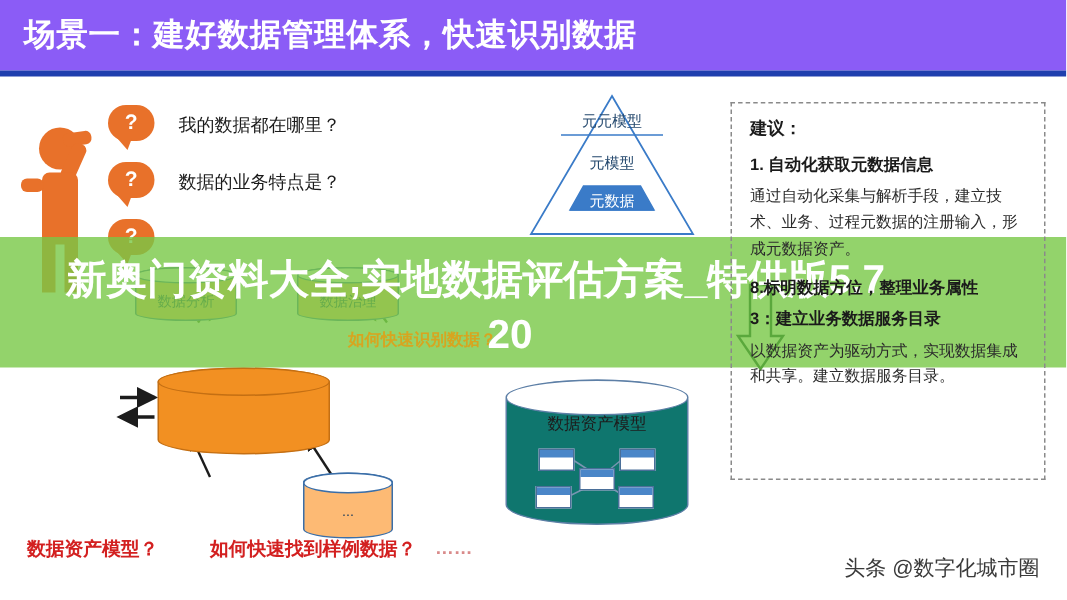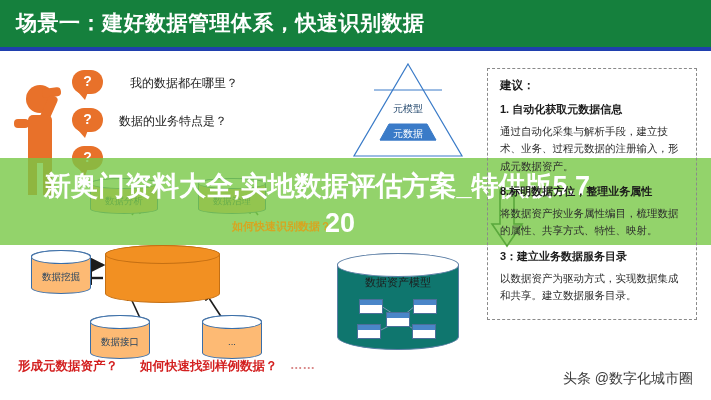--- a/index.html
+++ b/index.html
@@ -16,21 +16,21 @@
     height: 400px;
     overflow: hidden;
     background: #ffffff;
   }
 
   
   #header-banner {
     position: absolute;
     left: 0; top: 0;
     width: 711px; height: 47px;
-    background: #15803d;
+    background: #8b5cf6;
   }
   #header-title {
     position: absolute;
     left: 16px; top: 9px;
     font-size: 21px;
     font-weight: bold;
     color: #ffffff;
     letter-spacing: 0.5px;
     white-space: nowrap;
   }
@@ -330,38 +330,39 @@
     <div class="person-arm-right"></div>
     <div class="person-body"></div>
     <div class="person-arm-left"></div>
     <div class="person-leg-l"></div>
     <div class="person-leg-r"></div>
   </div>
 
   <div class="bubble" style="left:72px; top:70px;">
     <div class="bubble-q">?</div>
   </div>
-  <div class="q-text" style="left:130px; top:75px;">我的数据都在哪里？</div>
+  <div class="q-text" style="left:119px; top:75px;">我的数据都在哪里？</div>
 
   <div class="bubble" style="left:72px; top:108px;">
     <div class="bubble-q">?</div>
   </div>
   <div class="q-text" style="left:119px; top:113px;">数据的业务特点是？</div>
 
   <div class="bubble" style="left:72px; top:146px;">
     <div class="bubble-q">?</div>
   </div>
 
   <div id="pyramid">
     <svg width="112" height="96" viewBox="0 0 112 96">
       <polygon points="56,2 110,94 2,94" fill="#ffffff" stroke="#3a7bc8" stroke-width="1.2"></polygon>
       <polygon points="37,62 75,62 84,78 28,78" fill="#3a7bc8" stroke="#3a7bc8" stroke-width="1"></polygon>
       <line x1="22" y1="28" x2="90" y2="28" stroke="#3a7bc8" stroke-width="1"></line>
       <line x1="28" y1="78" x2="84" y2="78" stroke="#3a7bc8" stroke-width="1"></line>
     </svg>
+    <div class="pyr-label" style="top:12px;">元元模型</div>
     <div class="pyr-label" style="top:40px;">元模型</div>
     <div class="pyr-label" style="top:65px; color:#ffffff;">元数据</div>
   </div>
 
   <svg id="arrow-layer">
     <defs>
       <marker id="ah-green" markerWidth="7" markerHeight="7" refX="5" refY="3" orient="auto">
         <path d="M0,0 L6,3 L0,6 z" fill="#3f7a35"></path>
       </marker>
       <marker id="ah-dark" markerWidth="7" markerHeight="7" refX="5" refY="3" orient="auto">
@@ -383,33 +384,25 @@
 
   <div class="cyl" style="left:90px; top:178px; width:66px; height:34px;">
     <div class="cyl-top"></div>
     <div class="cyl-label">数据分析</div>
   </div>
   <div class="cyl" style="left:198px; top:178px; width:66px; height:34px;">
     <div class="cyl-top"></div>
     <div class="cyl-label">数据治理</div>
   </div>
 
-  <div class="cyl" style="left:31px; top:250px; width:58px; height:42px;">
-    <div class="cyl-top"></div>
-    <div class="cyl-label">数据挖掘</div>
-  </div>
 
   <div id="cyl-bigdata">
     <div class="cyl-top"></div>
   </div>
 
-  <div class="cyl" style="left:90px; top:315px; width:58px; height:42px;">
-    <div class="cyl-top"></div>
-    <div class="cyl-label">数据接口</div>
-  </div>
 
   <div class="cyl" style="left:202px; top:315px; width:58px; height:42px;">
     <div class="cyl-top"></div>
     <div class="cyl-label">...</div>
   </div>
 
   <div id="cyl-asset">
     <div class="cyl-top"></div>
     <div id="asset-label">数据资产模型</div>
     <svg width="120" height="95" viewBox="0 0 120 95" style="position:absolute;left:0;top:0;">
@@ -429,33 +422,32 @@
 
   <svg style="position:absolute; left:490px; top:188px; width:34px; height:62px;">
     <polygon points="10,2 24,2 24,36 32,36 17,58 2,36 10,36" fill="none" stroke="#5aa83c" stroke-width="1.6"></polygon>
   </svg>
 
   <div class="q-text" style="left:232px; top:219px; color:#d7a520; font-weight:bold; font-size:11px;">如何快速识别数据？</div>
 
   <div id="watermark-line1">新奥门资料大全,实地数据评估方案_特供版5.7</div>
   <div id="watermark-line2">20</div>
 
-  <div class="red-q" style="left:18px; top:358px;">形成元数据资产？</div>
+  <div class="red-q" style="left:18px; top:358px;">数据资产模型？</div>
   <div class="red-q" style="left:140px; top:358px;">如何快速找到样例数据？</div>
   <div class="red-q" style="left:290px; top:358px; color:#d98a8a;">……</div>
 
   <div id="advice-panel">
     <div id="advice-inner">
       <div class="advice-heading">建议：</div>
 
       <div class="advice-item-title">1. 自动化获取元数据信息</div>
       <div class="advice-item-body">通过自动化采集与解析手段，建立技术、业务、过程元数据的注册输入，形成元数据资产。</div>
 
       <div class="advice-item-title">8.标明数据方位，整理业务属性</div>
-      <div class="advice-item-body">将数据资产按业务属性编目，梳理数据的属性、共享方式、特性、映射。</div>
 
       <div class="advice-item-title">3：建立业务数据服务目录</div>
       <div class="advice-item-body">以数据资产为驱动方式，实现数据集成和共享。建立数据服务目录。</div>
     </div>
   </div>
 
   <div id="footer-watermark">头条 @数字化城市圈</div>
 
 </div>
 

